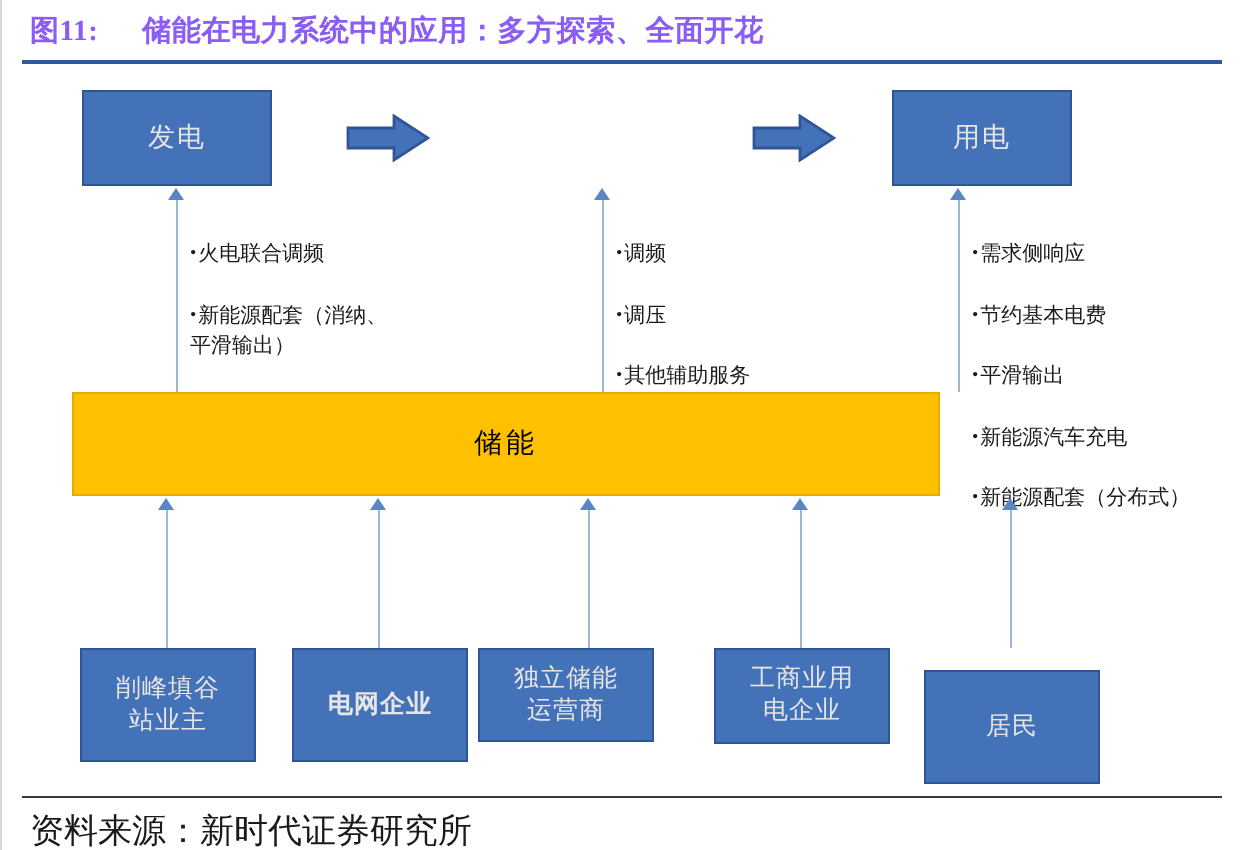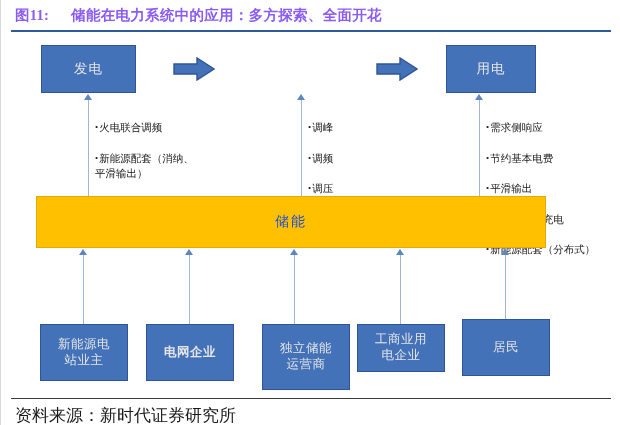--- a/index.html
+++ b/index.html
@@ -79,25 +79,25 @@
   .bluebox.small {
     font-size: 12.5px;
     letter-spacing: 0.5px;
   }
 
   
   #storage-band {
     position: absolute;
     left: 25px;
     top: 163px;
-    width: 510px;
+    width: 434px;
     height: 52px;
     background: #ffc000;
     border: 1px solid #e3ac00;
-    color: #1d4ed8;
+    color: #000000;
     display: flex;
     align-items: center;
     justify-content: center;
     font-size: 14px;
     letter-spacing: 2px;
     box-sizing: border-box;
   }
 
   
   .bullets {
@@ -206,21 +206,20 @@
     <div class="vline" style="left:468px; top:66px; height:97px;"></div>
     <div class="arrowhead-up" style="left:464px; top:61px;"></div>
 
     <div class="bullets" style="left:84px; top:72px; width:150px;">
       <div class="li">火电联合调频</div>
       <div class="li">新能源配套（消纳、
 平滑输出）</div>
     </div>
 
     <div class="bullets" style="left:297px; top:72px; width:120px;">
-      <div class="li">调峰</div>
       <div class="li">调频</div>
       <div class="li">调压</div>
       <div class="li">其他辅助服务</div>
     </div>
 
     <div class="bullets" style="left:475px; top:72px; width:135px;">
       <div class="li">需求侧响应</div>
       <div class="li">节约基本电费</div>
       <div class="li">平滑输出</div>
       <div class="li">新能源汽车充电</div>
@@ -240,39 +239,39 @@
     <div class="vline" style="left:283px; top:221px; height:70px;"></div>
     <div class="arrowhead-up" style="left:279px; top:216px;"></div>
 
     <div class="vline" style="left:389px; top:221px; height:70px;"></div>
     <div class="arrowhead-up" style="left:385px; top:216px;"></div>
 
     <div class="vline" style="left:494px; top:221px; height:70px;"></div>
     <div class="arrowhead-up" style="left:490px; top:216px;"></div>
 
     <div class="bluebox small" style="left:29px;  top:291px; width:88px; height:57px; white-space:pre-line;">
-      <span>新能源电
+      <span>削峰填谷
 站业主</span>
     </div>
 
     <div class="bluebox small" style="left:135px; top:291px; width:88px; height:57px; white-space:pre-line;font-weight:bold;">
       <span>电网企业</span>
     </div>
 
-    <div class="bluebox small" style="left:251px; top:291px; width:88px; height:66px; white-space:pre-line;">
+    <div class="bluebox small" style="left:228px; top:291px; width:88px; height:47px; white-space:pre-line;">
       <span>独立储能
 运营商</span>
     </div>
 
     <div class="bluebox small" style="left:346px; top:291px; width:88px; height:48px; white-space:pre-line;">
       <span>工商业用
 电企业</span>
     </div>
 
-    <div class="bluebox small" style="left:451px; top:286px; width:88px; height:57px; white-space:pre-line;">
+    <div class="bluebox small" style="left:451px; top:302px; width:88px; height:57px; white-space:pre-line;">
       <span>居民</span>
     </div>
 
   </div>
 
   <div id="footer-rule"></div>
   <div id="footer-text">资料来源：新时代证券研究所</div>
 
 </div>
 

